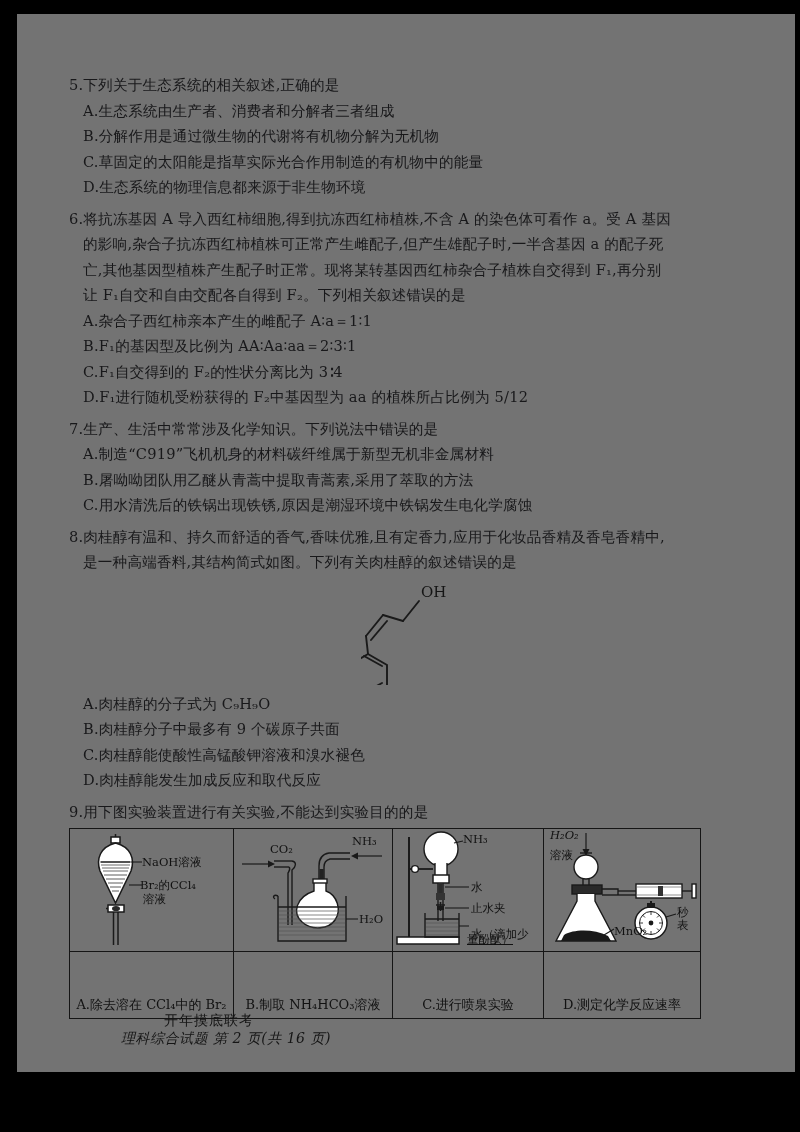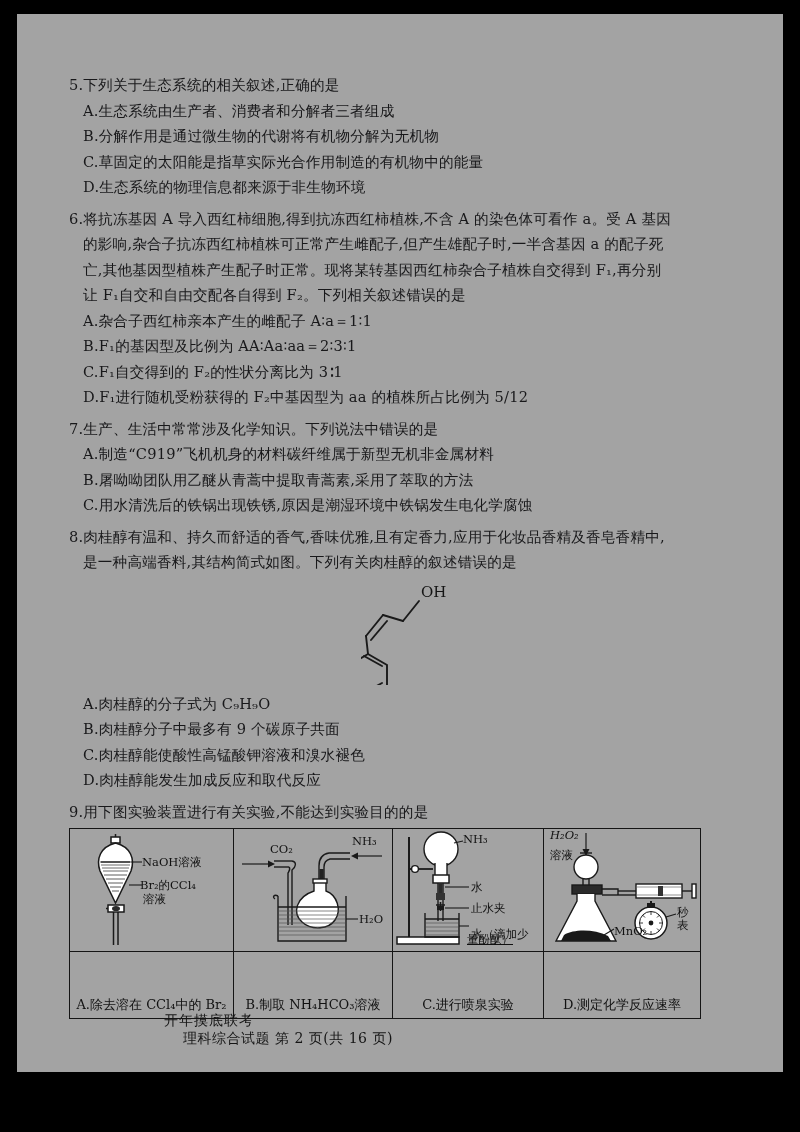--- a/index.html
+++ b/index.html
@@ -14,22 +14,23 @@
     overflow: hidden;
     font-family: "DejaVu Serif", "Liberation Serif", serif;
   }
   
   #page {
     position: absolute;
     left: 17px;
     top: 14px;
     width: 766px;
     height: 1058px;
-    background: #a3a3a3;
+    background: #737373;
     overflow: hidden;
+    padding-left: 12px;
   }
   #content {
     position: absolute;
     left: 52px;
     top: 58px;
     width: 660px;
   }
 
   .q {
     margin-bottom: 6px;
@@ -104,21 +105,21 @@
     position: absolute;
     left: 52px;
     top: 998px;
     width: 660px;
     font-size: 14px;
     color: #151515;
     display: flex;
     flex-direction: column;
   }
   .footer .f-left { margin-left: 95px; letter-spacing: 1px; }
-  .footer .f-right { margin-left: 114px; letter-spacing: 0.5px; }
+  .footer .f-right { margin-left: 52px; letter-spacing: 0.5px; font-style: italic; }
 </style>
 </head>
 <body>
 
 <div id="page">
 
   <div id="content">
 
     <div class="q">
       <div class="q-stem">5.下列关于生态系统的相关叙述,正确的是</div>
@@ -130,21 +131,21 @@
 
     <div class="q">
       <div class="q-stem">
         <span>6.将抗冻基因 A 导入西红柿细胞,得到抗冻西红柿植株,不含 A 的染色体可看作 a。受 A 基因</span>
         <span class="cont">的影响,杂合子抗冻西红柿植株可正常产生雌配子,但产生雄配子时,一半含基因 a 的配子死</span>
         <span class="cont">亡,其他基因型植株产生配子时正常。现将某转基因西红柿杂合子植株自交得到 F₁,再分别</span>
         <span class="cont">让 F₁自交和自由交配各自得到 F₂。下列相关叙述错误的是</span>
       </div>
       <div class="opt">A.杂合子西红柿亲本产生的雌配子 A∶a＝1∶1</div>
       <div class="opt">B.F₁的基因型及比例为 AA∶Aa∶aa＝2∶3∶1</div>
-      <div class="opt">C.F₁自交得到的 F₂的性状分离比为 3∶1</div>
+      <div class="opt">C.F₁自交得到的 F₂的性状分离比为 3∶4</div>
       <div class="opt">D.F₁进行随机受粉获得的 F₂中基因型为 aa 的植株所占比例为 5/12</div>
     </div>
 
     <div class="q">
       <div class="q-stem">7.生产、生活中常常涉及化学知识。下列说法中错误的是</div>
       <div class="opt">A.制造“C919”飞机机身的材料碳纤维属于新型无机非金属材料</div>
       <div class="opt">B.屠呦呦团队用乙醚从青蒿中提取青蒿素,采用了萃取的方法</div>
       <div class="opt">C.用水清洗后的铁锅出现铁锈,原因是潮湿环境中铁锅发生电化学腐蚀</div>
     </div>
 

